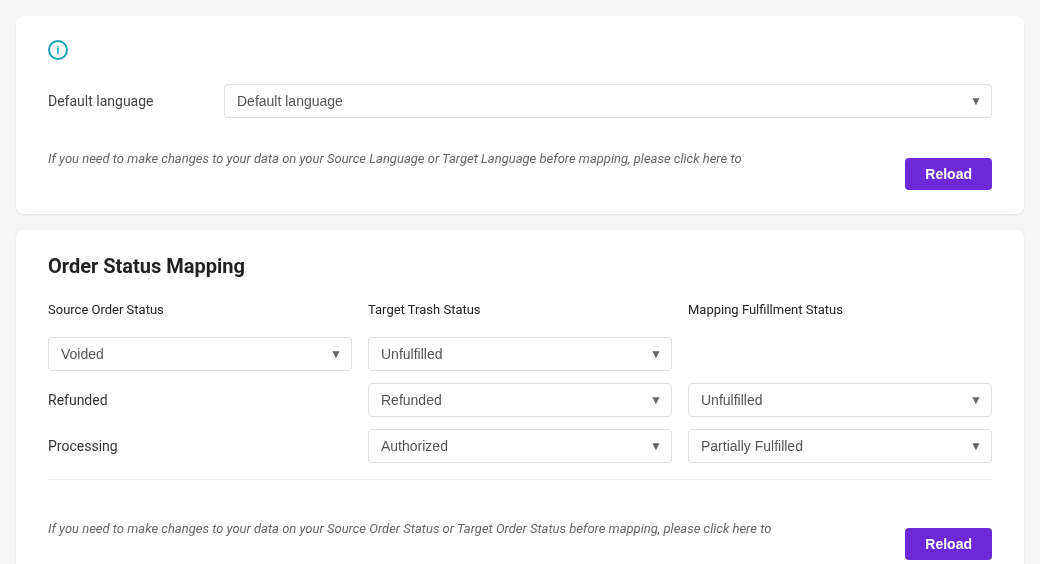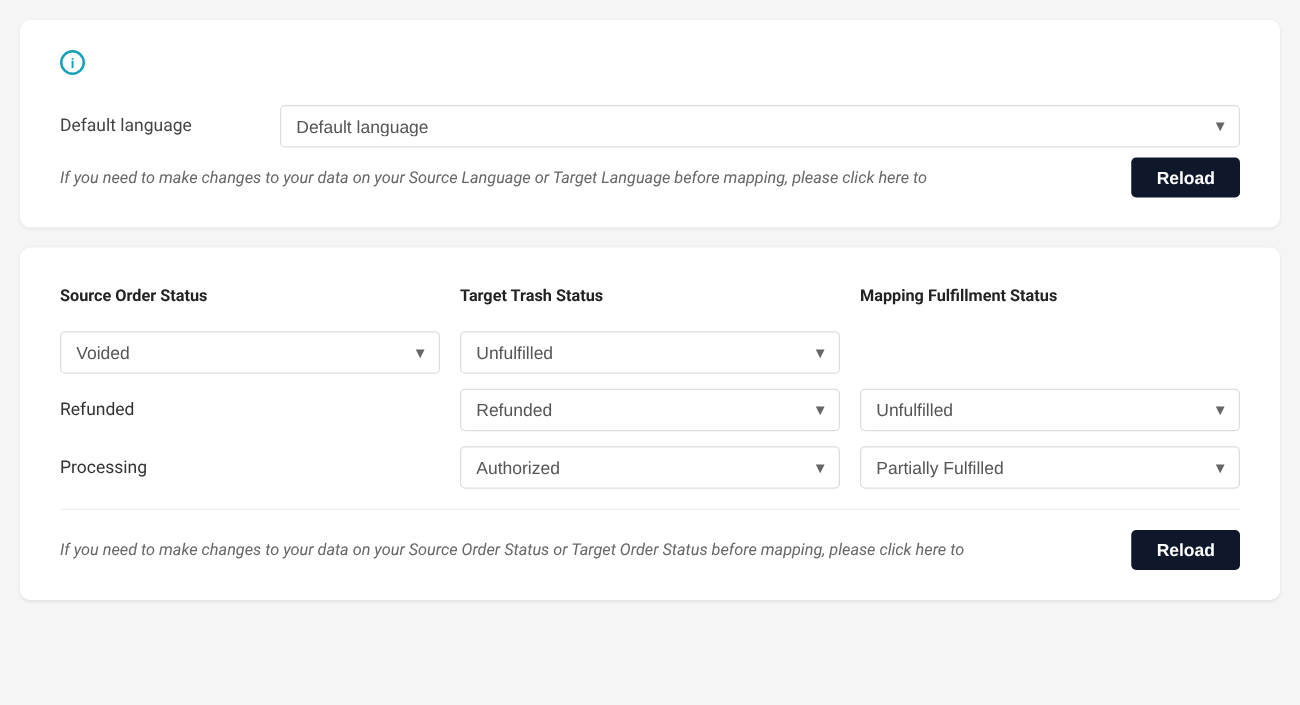--- a/index.html
+++ b/index.html
@@ -80,29 +80,30 @@
       color: #666;
       font-size: 12px;
     }
     .info-note {
       font-style: italic;
       color: #666;
       font-size: 13px;
       flex: 1;
     }
     .reload-button {
-      background: #0f172a;
+      background: #6d28d9;
       color: #fff;
       border: none;
       border-radius: 4px;
       padding: 8px 20px;
       font-size: 14px;
       font-weight: 600;
       cursor: pointer;
       white-space: nowrap;
+      margin-top: 32px;
     }
     .note-row {
       display: flex;
       align-items: center;
       gap: 28px;
       margin-top: 8px;
     }
     
     .mapping-table {
       width: 100%;
@@ -110,21 +111,21 @@
     }
     .mapping-header {
       display: grid;
       grid-template-columns: 1fr 1fr 1fr;
       gap: 16px;
       padding-bottom: 8px;
       margin-bottom: 12px;
     }
     .col-header {
       font-size: 13px;
-      font-weight: 700;
+      font-weight: 400;
       color: #222;
     }
     .mapping-row {
       display: grid;
       grid-template-columns: 1fr 1fr 1fr;
       gap: 16px;
       align-items: center;
       margin-bottom: 12px;
     }
     .source-status {
@@ -157,20 +158,23 @@
       </div>
     </div>
 
     <div class="note-row">
       <span class="info-note">If you need to make changes to your data on your Source Language or Target Language before mapping, please click here to</span>
       <button class="reload-button">Reload</button>
     </div>
   </div>
 
   <div class="card">
+    <div class="section-title">
+      <span>Order Status Mapping</span>
+    </div>
 
     <div class="mapping-table">
 
       <div class="mapping-header">
         <div class="col-header">Source Order Status</div>
         <div class="col-header">Target Trash Status</div>
         <div class="col-header">Mapping Fulfillment Status</div>
       </div>
 
       <div class="mapping-row">

